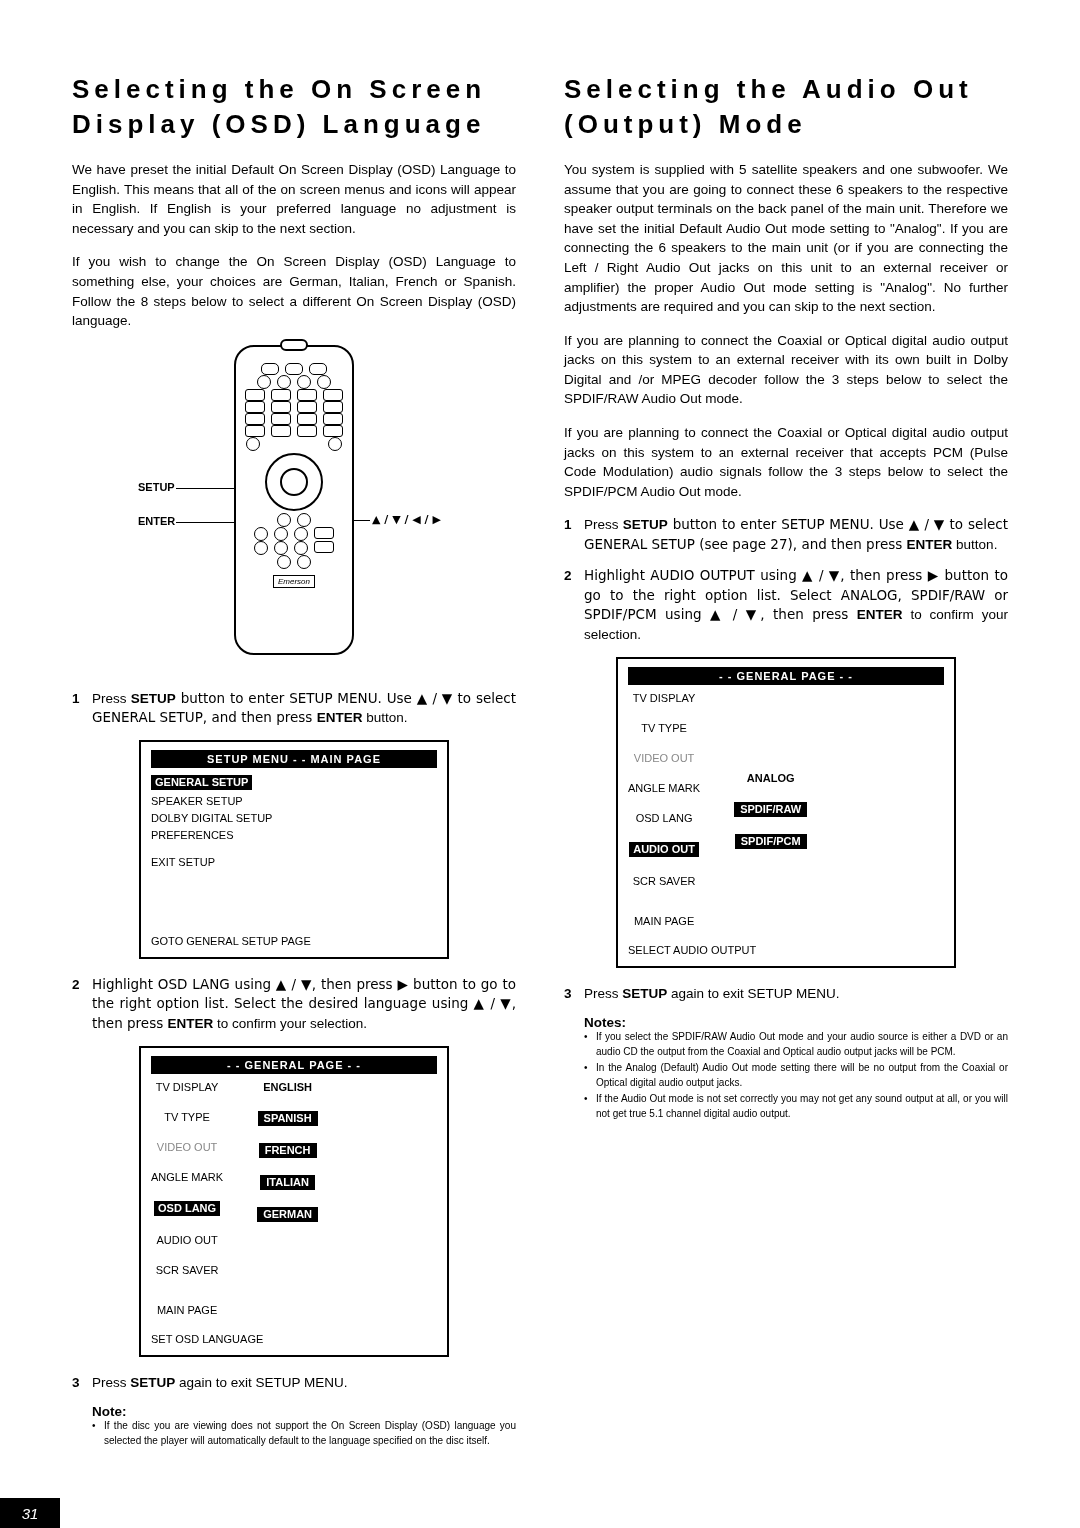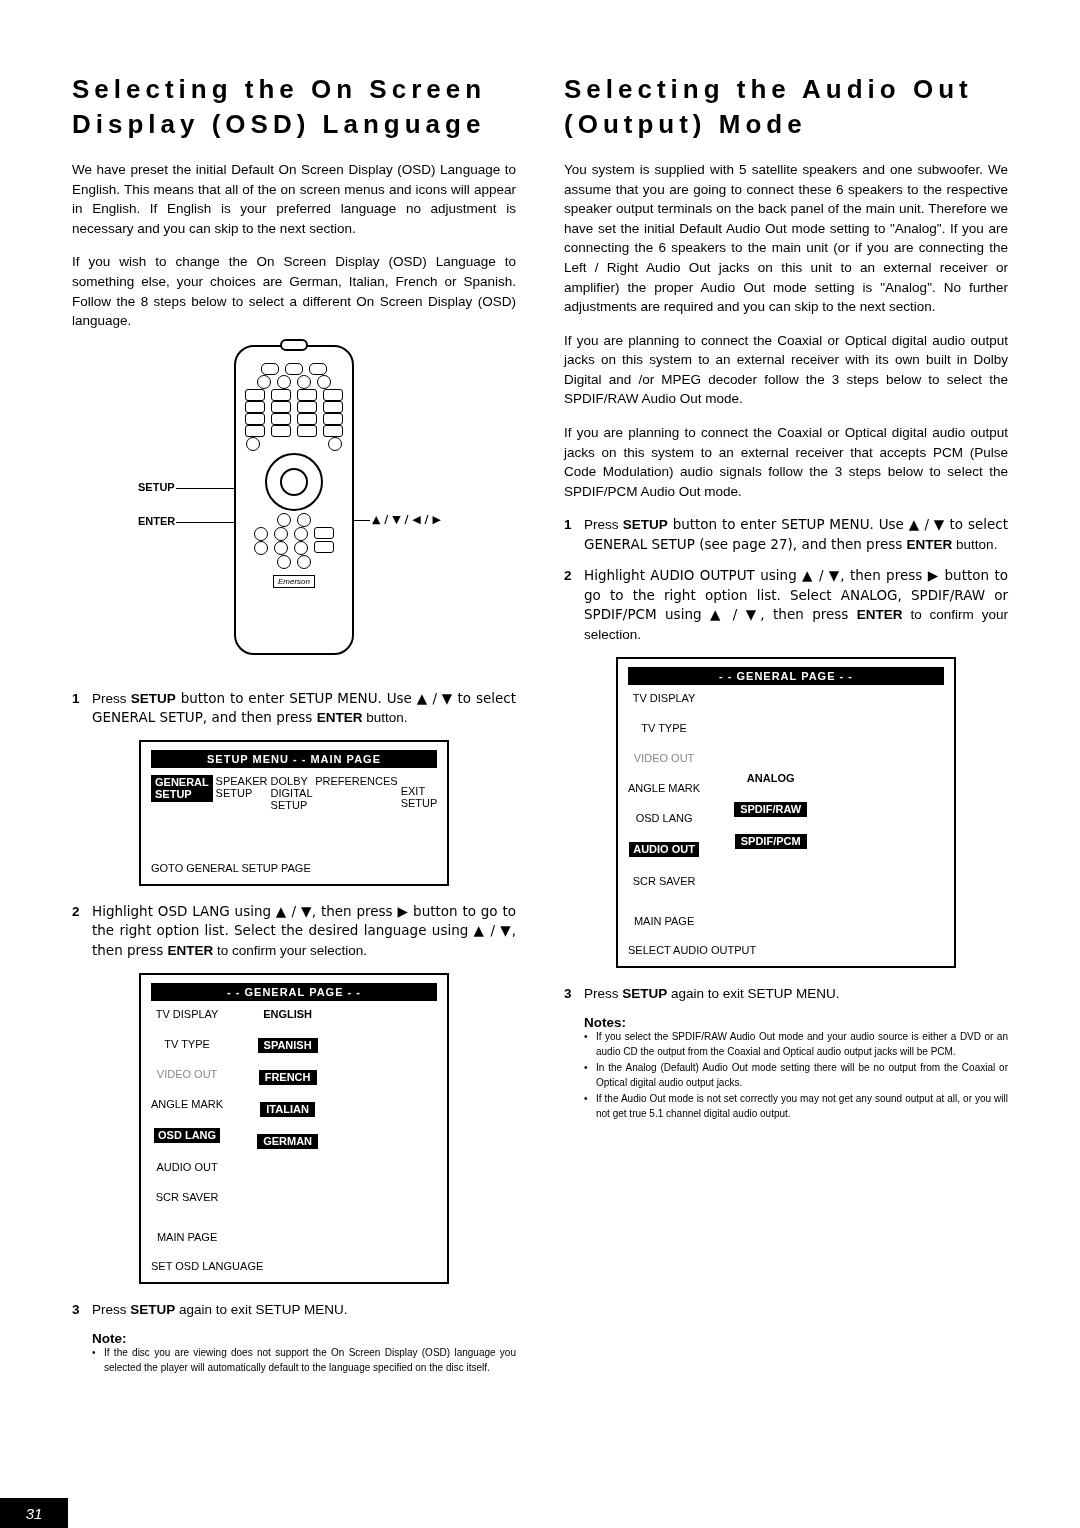--- a/index.html
+++ b/index.html
@@ -32,33 +32,33 @@
   .remote-label { position: absolute; font-size: 11px; font-weight: bold; }
   .lbl-setup { left: 66px; top: 136px; }
   .lbl-enter { left: 66px; top: 170px; }
   .lbl-arrows { left: 300px; top: 168px; font-family: monospace; }
   .leader { position: absolute; border-top: 1px solid #000; }
 
   
   .osd { border: 2px solid #000; width: 310px; margin: 10px auto 16px; padding: 0; font-size: 11px; }
   .osd .inner { padding: 8px 10px; }
   .osd .head { background: #000; color: #fff; font-weight: bold; text-align: center; padding: 3px 8px; letter-spacing: 1px; margin-bottom: 6px; }
-  .osd .list { display: flex; flex-direction: row; gap: 3px; }
+  .osd .list { display: flex; flex-direction: column; gap: 3px; }
   .osd .line { padding: 1px 0; }
   .osd .active { background: #000; color: #fff; font-weight: bold; padding: 1.5px 4px; display: inline-block; }
   .osd .grey { color: #888; }
   .osd .foot { padding: 6px 0 2px; border-top: 0; margin-top: 10px; }
   .osd .cols { display: flex; gap: 34px; }
   .osd .subcol { display: flex; flex-direction: column; gap: 16px; align-items: center; }
   .osd .subcol .opt { background: #000; color: #fff; font-weight: bold; padding: 1.5px 6px; margin-bottom: 1px; }
   .osd .subcol .optlight { background: #fff; color: #000; font-weight: bold; padding: 1.5px 6px; }
 
   .arrow { font-family: 'DejaVu Sans', Arial, sans-serif; }
 
-  .pagenum-bar { position: absolute; left: 0; bottom: 0; width: 68px; height: 30px; background: #000; color: #fff; font-style: italic; font-size: 15px; display: flex; align-items: center; justify-content: center; }
+  .pagenum-bar { position: absolute; left: 0; bottom: 0; width: 60px; height: 30px; background: #000; color: #fff; font-style: italic; font-size: 15px; display: flex; align-items: center; justify-content: center; }
 </style>
 </head>
 <body>
 
 <div class="page">
 
   <div class="col">
     <h1>Selecting the On Screen Display (OSD) Language</h1>
     <p>We have preset the initial Default On Screen Display (OSD) Language to English. This means that all of the on screen menus and icons will appear in English. If English is your preferred language no adjustment is necessary and you can skip to the next section.</p>
     <p>If you wish to change the On Screen Display (OSD) Language to something else, your choices are German, Italian, French or Spanish. Follow the 8 steps below to select a different On Screen Display (OSD) language.</p>
@@ -148,21 +148,21 @@
     <div class="osd">
       <div class="inner">
         <div class="head">SETUP MENU - - MAIN PAGE</div>
         <div class="list">
           <div class="line"><span class="active">GENERAL SETUP</span></div>
           <div class="line">SPEAKER SETUP</div>
           <div class="line">DOLBY DIGITAL SETUP</div>
           <div class="line">PREFERENCES</div>
           <div class="line" style="margin-top:10px">EXIT SETUP</div>
         </div>
-        <div class="foot" style="margin-top:44px">GOTO GENERAL SETUP PAGE</div>
+        <div class="foot" style="margin-top:60px">GOTO GENERAL SETUP PAGE</div>
       </div>
     </div>
 
     <ol class="steps">
       <li>
         <span class="num">2</span>
         <span class="arrow">Highlight OSD LANG using ▲ / ▼, then press ▶ button to go to the right option list. Select the desired language using ▲ / ▼, then press </span><b>ENTER</b><span> to confirm your selection.</span>
       </li>
     </ol>
 

